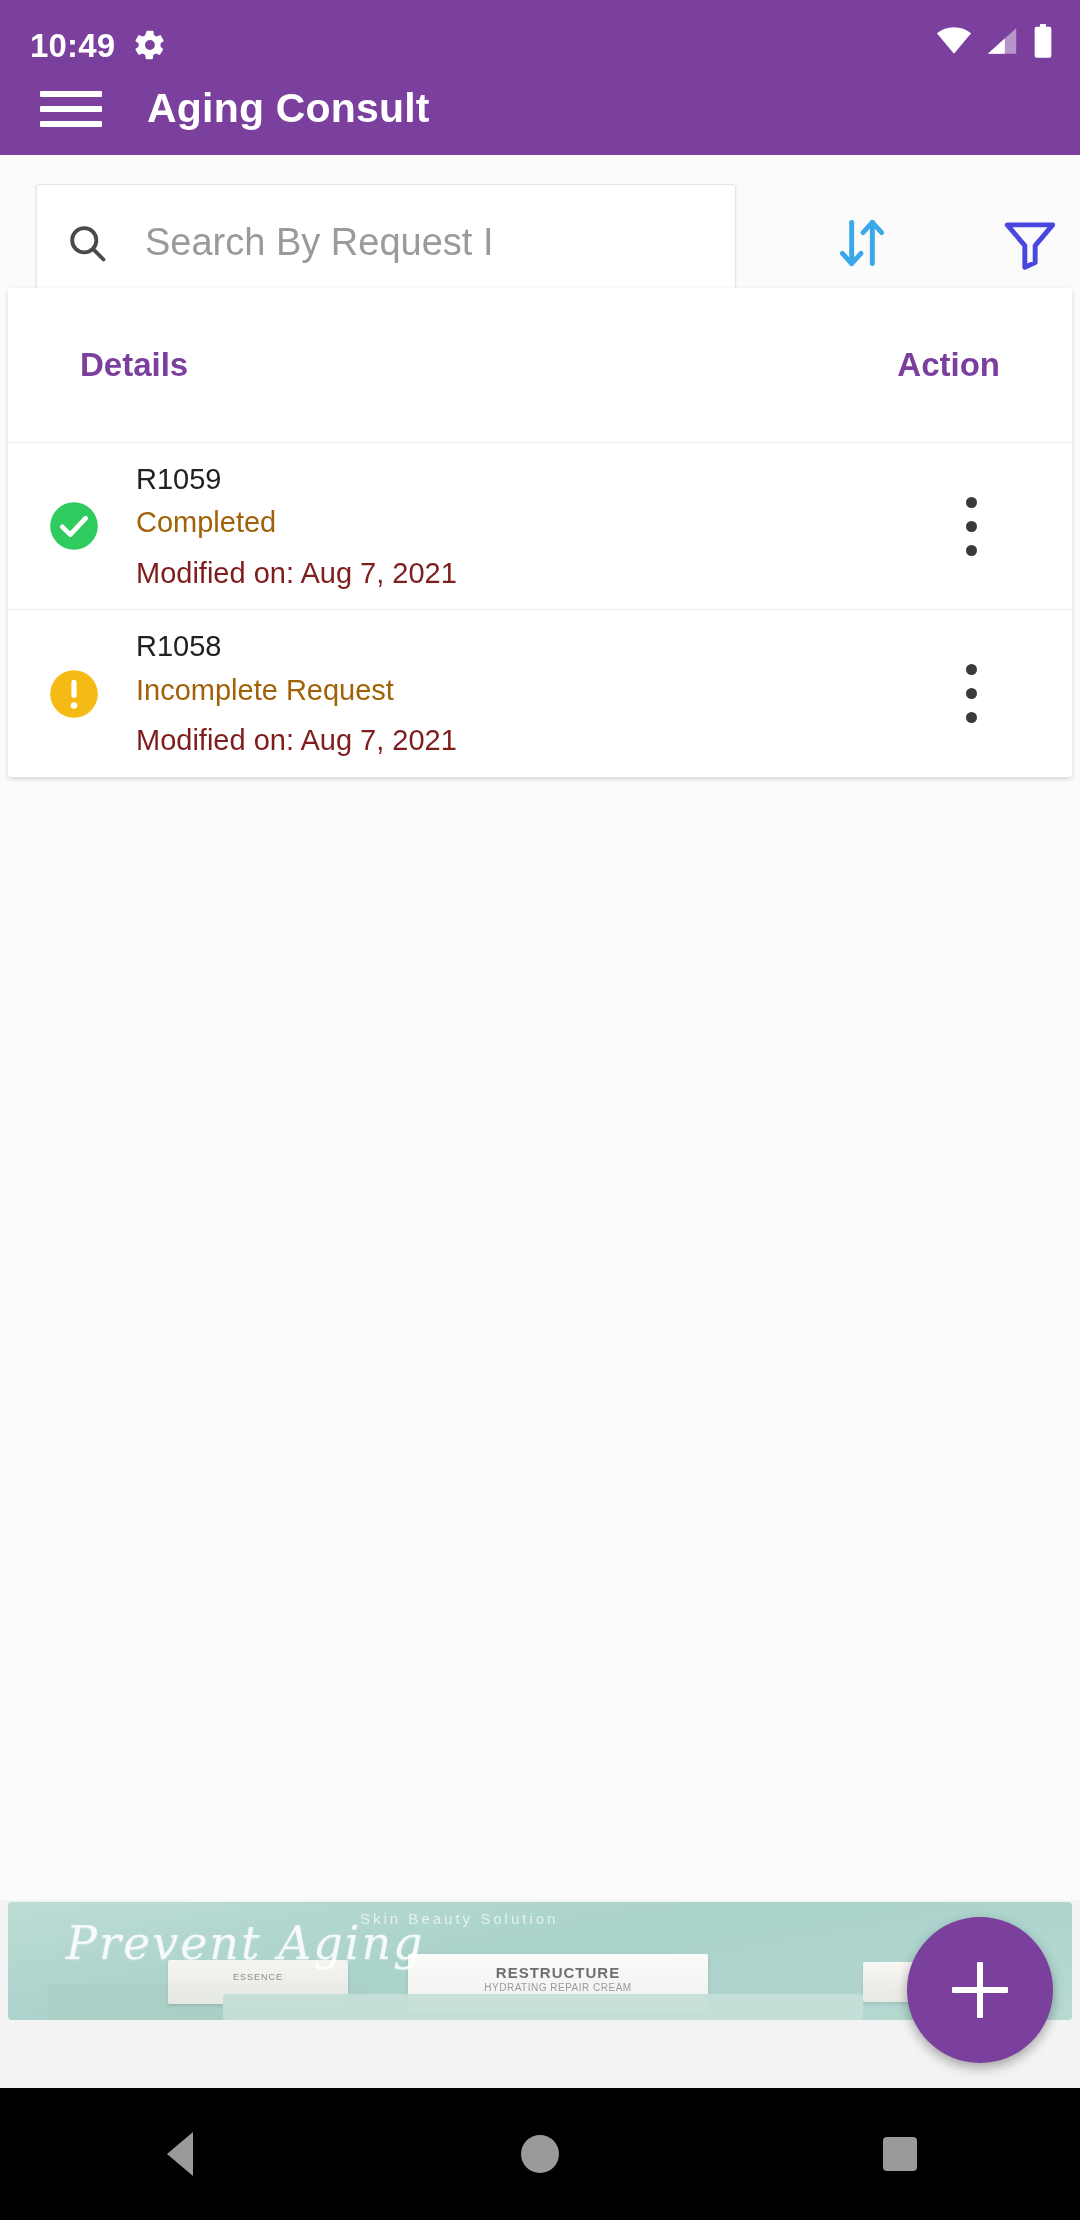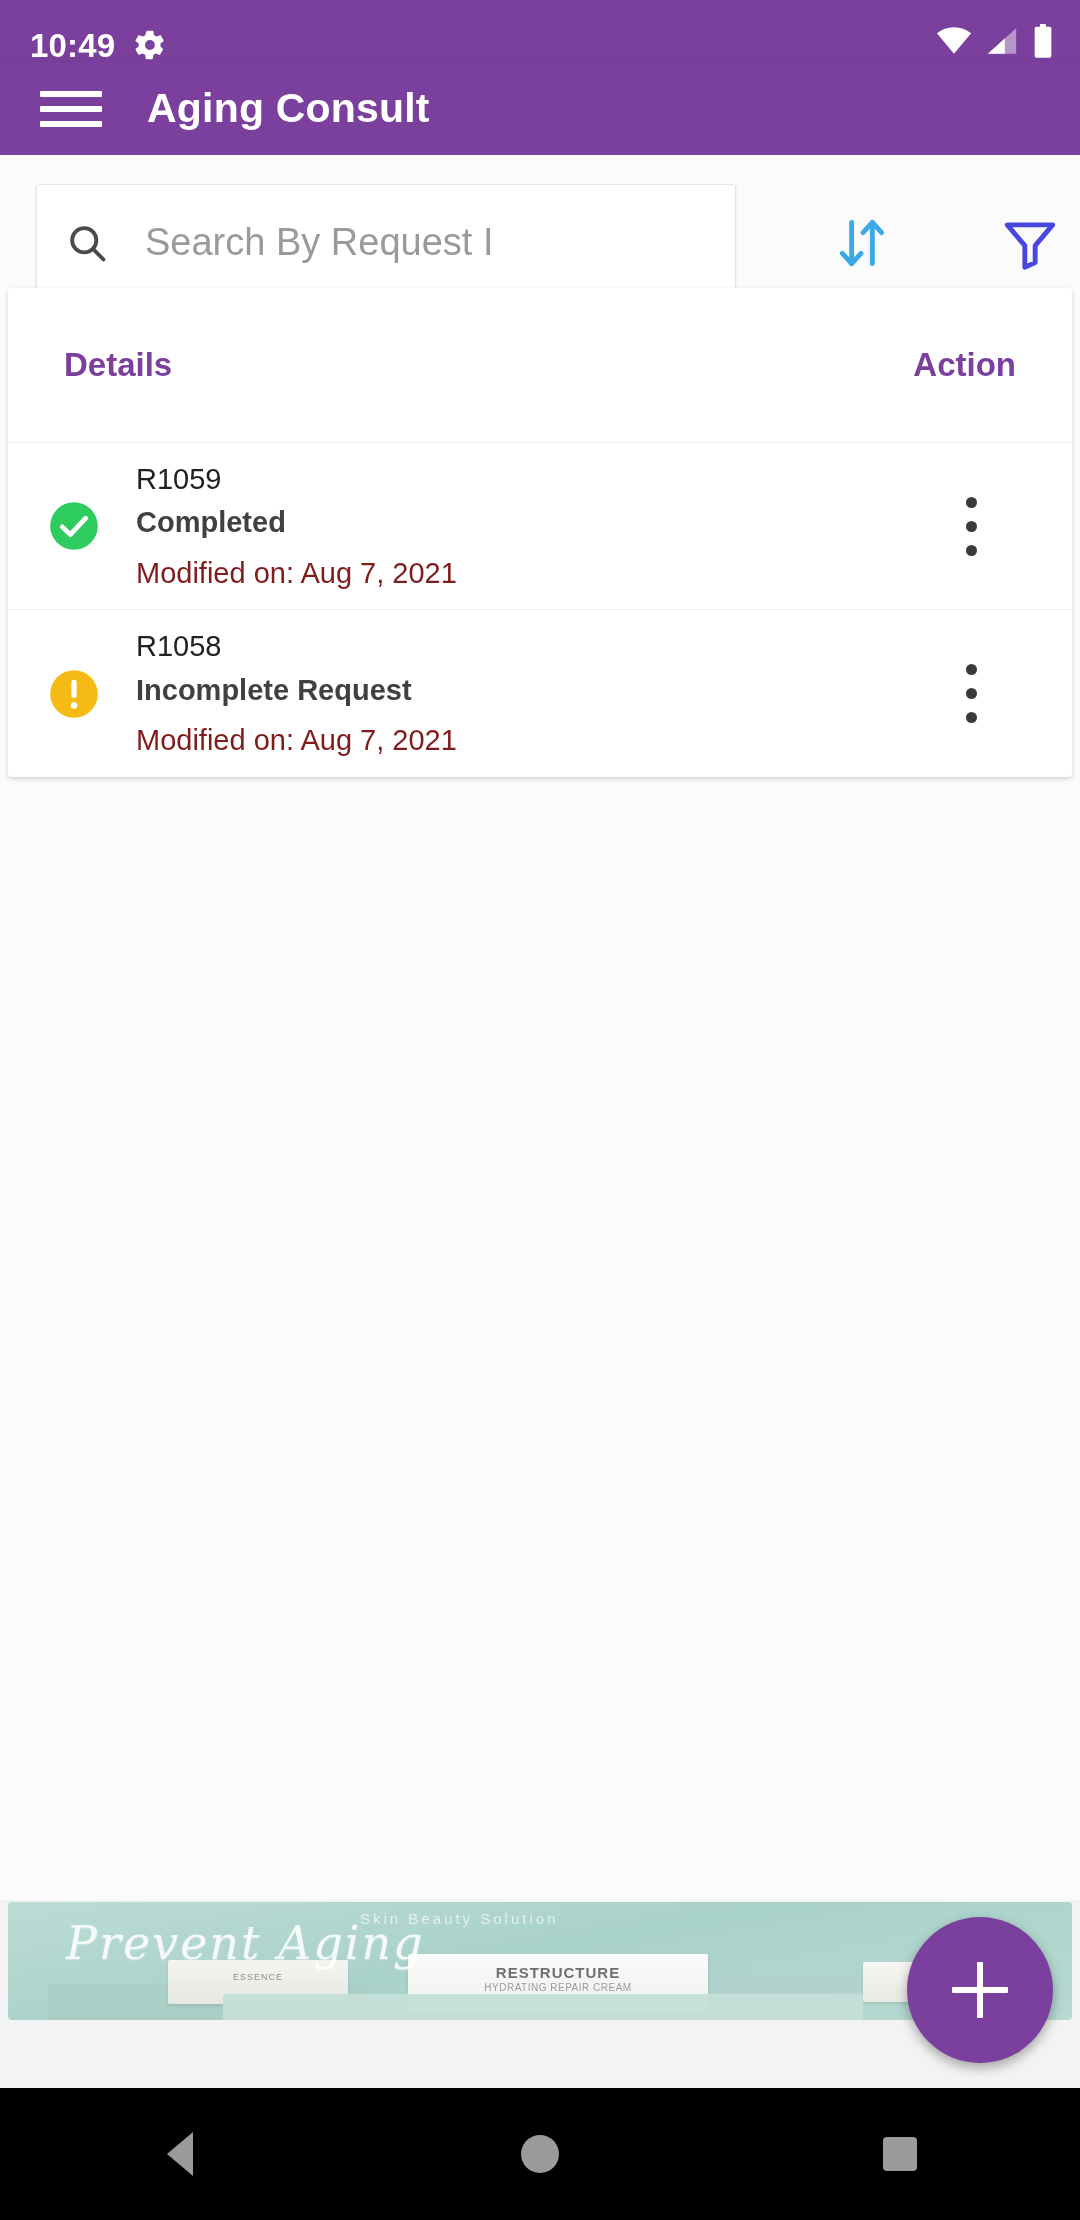--- a/index.html
+++ b/index.html
@@ -72,35 +72,35 @@
 
   
   .listcard{
     position:absolute; top:133px; left:8px; width:1064px;
     background:#ffffff; border-radius:4px;
     box-shadow:0 2px 5px rgba(0,0,0,.16);
     overflow:hidden;
   }
   .thead{
     height:155px; display:flex; align-items:center;
-    padding:0 56px; border-bottom:1px solid #ededed;gap:20px;
+    padding:0 72px; border-bottom:1px solid #ededed;gap:20px;
   }
   .th{ color:#7B3F9D; font-size:33px; font-weight:bold; }
   .th-action{ margin-left:auto; }
 
   .row{
     height:167px; display:flex; align-items:center;
     padding:0 44px 0 40px; border-bottom:1px solid #ededed;
     position:relative;
   }
   .row:last-child{ border-bottom:none; }
   .statusdot{ flex:0 0 auto; width:52px; height:52px; margin-right:36px; }
   .rowtexts{ flex:1 1 auto; display:flex; flex-direction:column; justify-content:center; }
   .row-id{ font-size:29px; color:#212121; line-height:1.05; margin-bottom:13px; }
-  .row-status{ font-size:29px; color:#404040; line-height:1.05; margin-bottom:20px;font-weight:bold; }
+  .row-status{ font-size:29px; color:#a16207; line-height:1.05; margin-bottom:20px; }
   .row-modified{ font-size:29px; color:#7f1d1d; line-height:1.05; }
   .kebab{
     flex:0 0 auto; width:70px; height:92px;
     display:flex; flex-direction:column; align-items:center; justify-content:center; gap:13px;
     margin-right:22px;
   }
   .kebab span{ width:11px; height:11px; border-radius:50%; background:#3a3a3a; display:block; }
 
   
   .banner{

